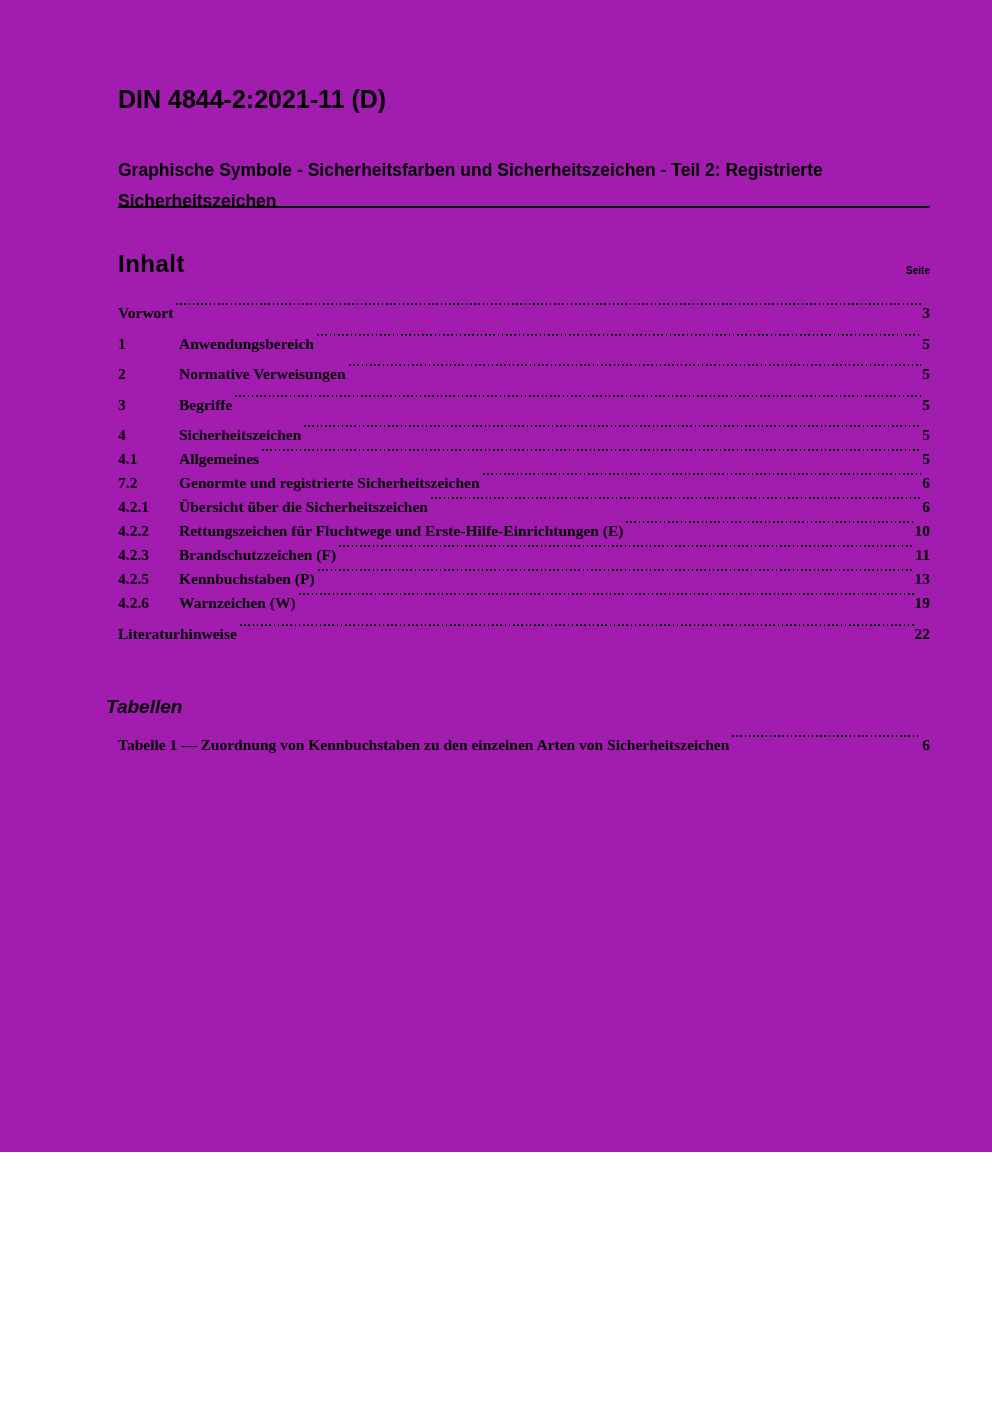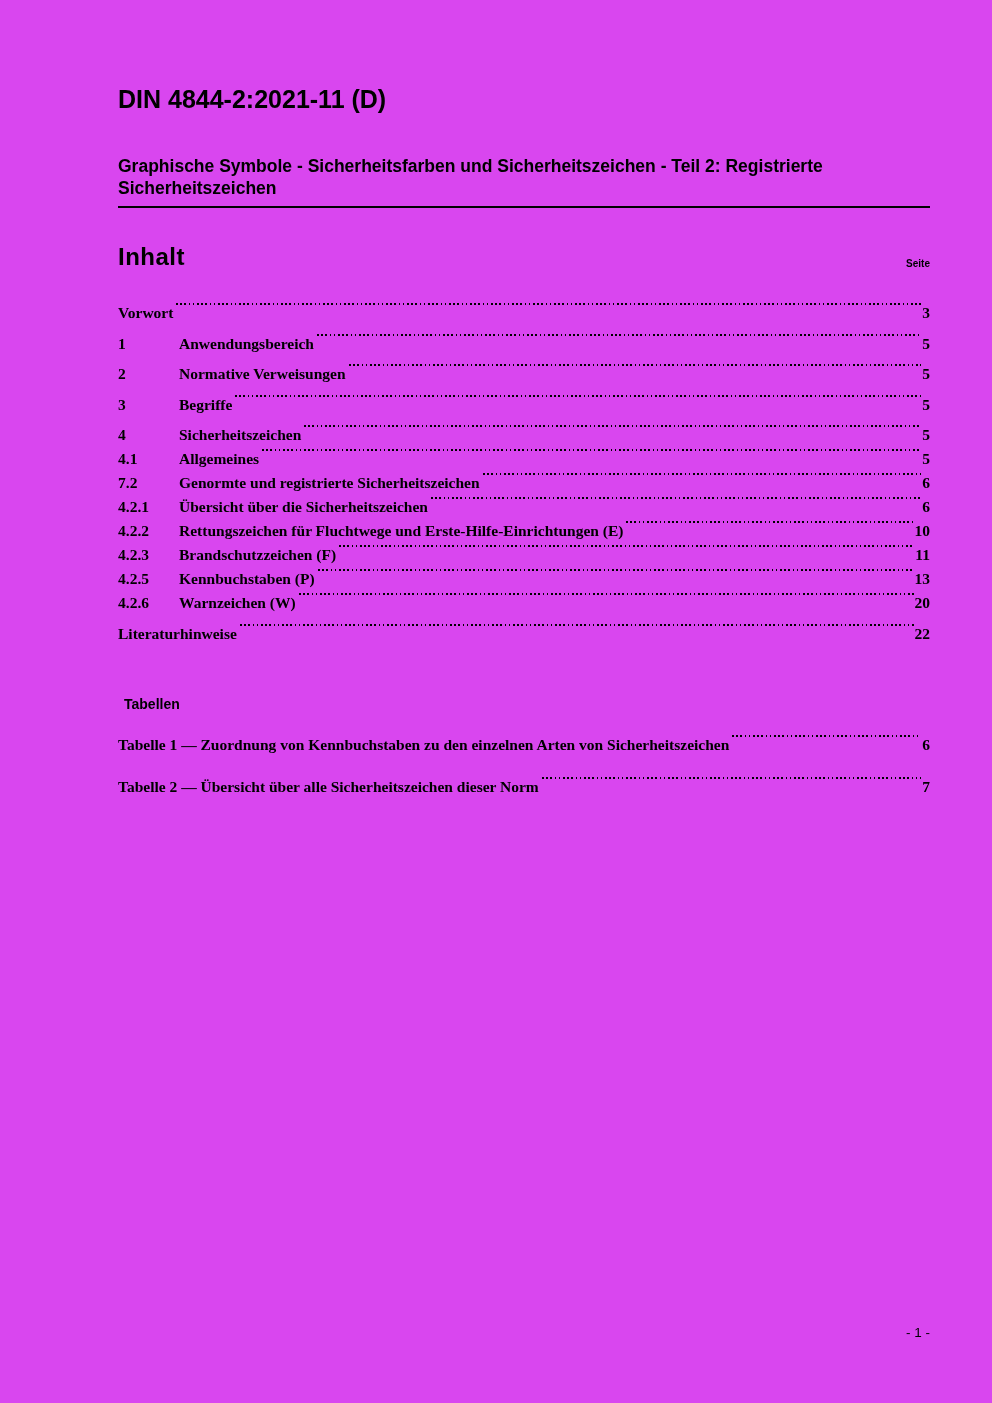--- a/index.html
+++ b/index.html
@@ -4,49 +4,49 @@
 <style>
   html, body { margin: 0; padding: 0; }
   body {
     background: #ffffff;
     font-family: "Liberation Sans", "DejaVu Sans", sans-serif;
     color: #000000;
   }
   .page {
     position: relative;
     width: 992px;
-    height: 1403px;
-    background: #d946ef;
+    height: 1152px;
+    background: #a21caf;
     overflow: hidden;
   }
   .doc-code {
     position: absolute;
     left: 118px; top: 85px;
     font-size: 25px;
     font-weight: bold;
   }
   .doc-title {
     position: absolute;
     left: 118px; top: 155px;
     width: 814px;
     font-size: 17.5px;
-    line-height: 22px;
+    line-height: 31px;
     font-weight: bold;
   }
   .title-rule {
     position: absolute;
     left: 118px; top: 206px;
     width: 812px;
     border: none;
     border-top: 2px solid #000;
     margin: 0;
   }
   .toc-header {
     position: absolute;
-    left: 118px; top: 243px;
+    left: 118px; top: 250px;
     width: 812px;
     display: flex;
     justify-content: space-between;
     align-items: flex-end;
   }
   .toc-heading {
     font-size: 24px;
     font-weight: bold;
     letter-spacing: 0.5px;
   }
@@ -80,23 +80,24 @@
   .toc-label { flex: none; white-space: nowrap; }
   .toc-leader {
     flex: 1;
     height: 2px;
     margin: 0 1px 3px 3px;
     background-image: repeating-linear-gradient(to right, #000 0 1.6px, transparent 1.6px 4.2px);
   }
   .toc-page { flex: none; }
   .tables-heading {
     position: absolute;
-    left: 124px; top: 696px;
-    font-size: 14px;
-    font-weight: bold;
+    left: 106px; top: 696px;
+    font-size: 19px;
+    font-weight: bold;
+    font-style: italic;
   }
   .page-footer {
     position: absolute;
     top: 1325px;
     right: 62px;
     font-size: 13.5px;
   }
 </style>
 </head>
 <body>
@@ -190,44 +191,39 @@
       <span class="toc-num">4.2.5</span>
       <span class="toc-label">Kennbuchstaben (P)</span>
       <span class="toc-leader"></span>
       <span class="toc-page">13</span>
     </div>
 
     <div class="toc-row mt-sm">
       <span class="toc-num">4.2.6</span>
       <span class="toc-label">Warnzeichen (W)</span>
       <span class="toc-leader"></span>
-      <span class="toc-page">20</span>
+      <span class="toc-page">19</span>
     </div>
 
     <div class="toc-row mt-lg">
       <span class="toc-label">Literaturhinweise</span>
       <span class="toc-leader"></span>
       <span class="toc-page">22</span>
     </div>
 
   </div>
 
   <div class="tables-heading">Tabellen</div>
 
   <div class="tables-list">
 
     <div class="toc-row">
       <span class="toc-label">Tabelle 1 — Zuordnung von Kennbuchstaben zu den einzelnen Arten von Sicherheitszeichen</span>
       <span class="toc-leader"></span>
       <span class="toc-page">6</span>
     </div>
 
-    <div class="toc-row mt-tbl">
-      <span class="toc-label">Tabelle 2 — Übersicht über alle Sicherheitszeichen dieser Norm</span>
-      <span class="toc-leader"></span>
-      <span class="toc-page">7</span>
-    </div>
 
   </div>
 
   <div class="page-footer">- 1 -</div>
 
 </div>
 
 </body></html>

